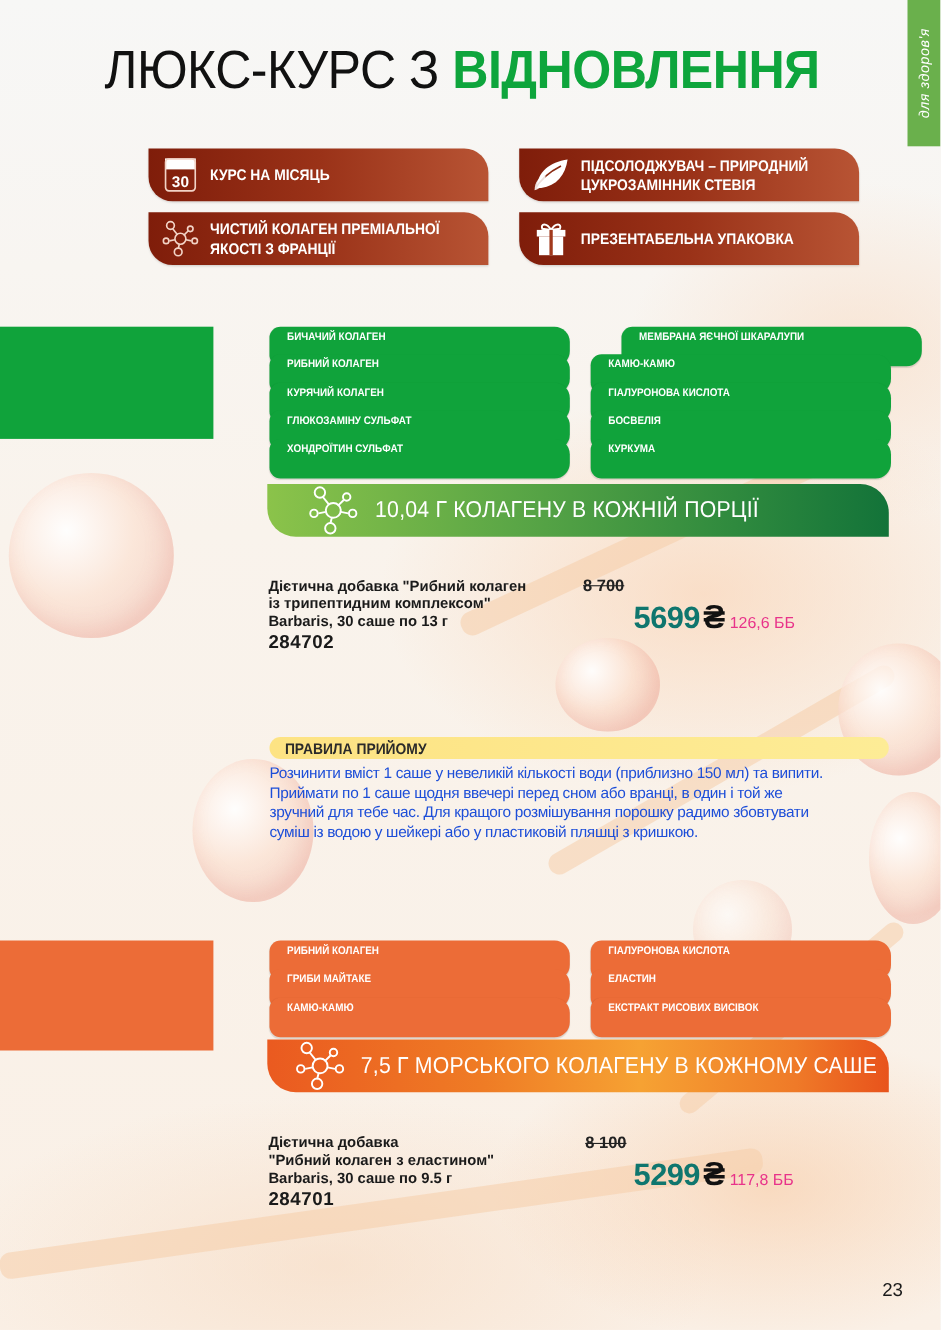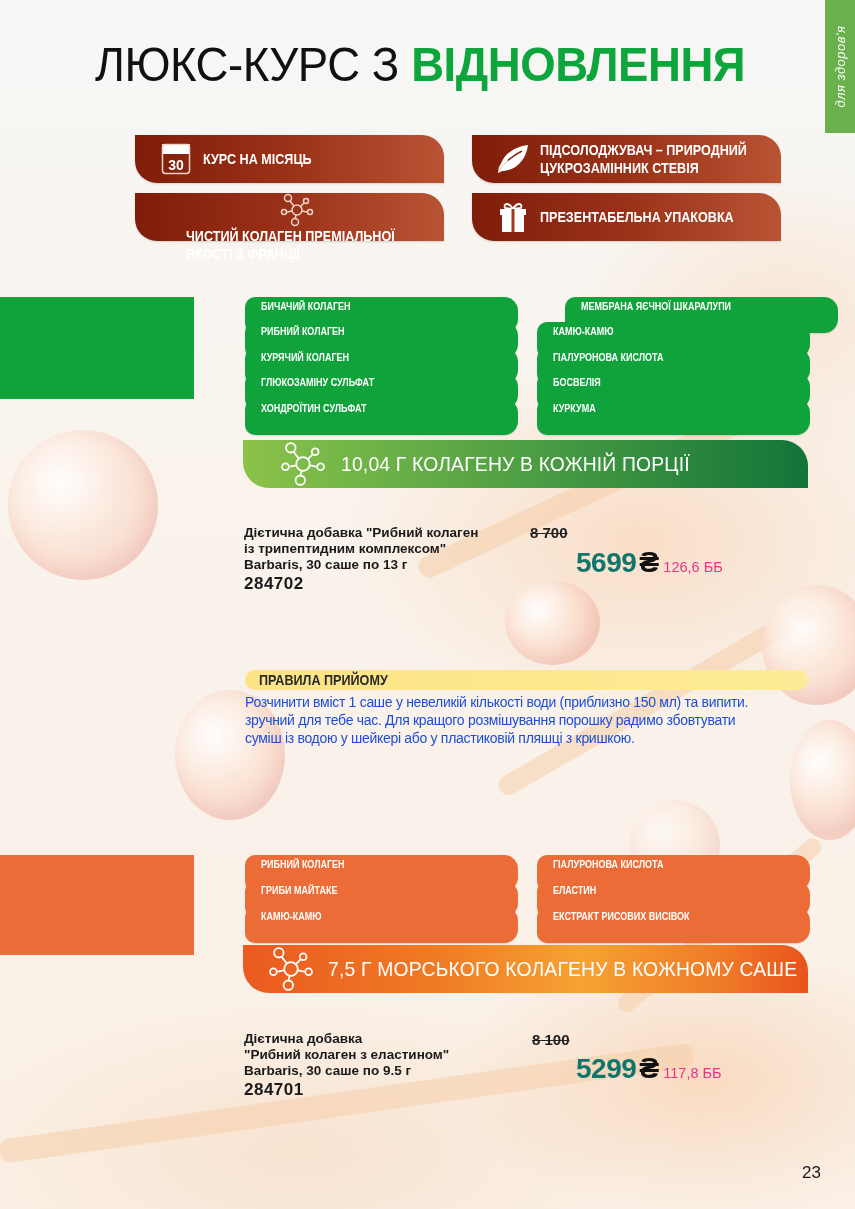--- a/index.html
+++ b/index.html
@@ -45,21 +45,21 @@
   }
   .side-tab span {
     color: #fff; font-style: italic; font-size: 13px; white-space: nowrap;
     transform: rotate(-90deg); letter-spacing: 0.5px;
   }
 
   .feat {
     position: absolute; height: 48px; z-index: 2;
     border-radius: 0 22px 0 22px;
     background: linear-gradient(90deg, #7f1d0a 0%, #9a3218 50%, #b85434 100%);
-    display: flex; align-items: center; padding-left: 24px; color: #fff;
+    display: flex; align-items: center; padding-left: 12px; color: #fff;
     box-shadow: 0 1px 2px rgba(0,0,0,0.15);
   }
   .feat .ico { width: 34px; height: 34px; flex: 0 0 34px; margin-right: 10px; display: flex; align-items: center; justify-content: center; }
   .feat .txt { font-size: 14px; line-height: 18px; font-weight: 700; text-transform: uppercase; transform: scaleX(0.9); transform-origin: left center; white-space: nowrap; }
 
   .block { position: absolute; left: 0; width: 194px; z-index: 2; }
 
   .pill {
     position: absolute; height: 36px; z-index: 2;
     border-radius: 10px 14px 14px 10px;
@@ -150,21 +150,21 @@
   <span class="ico">
     <svg width="34" height="32" viewBox="0 0 34 32">
       <path d="M4 28 C4 14 16 4 32 2 C30 16 22 26 8 28 Z" fill="#fff"></path>
       <path d="M2 30 C6 22 14 14 26 8" stroke="#8a2a12" stroke-width="1.5" fill="none"></path>
       <path d="M2 30 C2 22 6 18 12 16 C12 24 8 28 2 30 Z" fill="#fff" opacity="0.85"></path>
     </svg>
   </span>
   <span class="txt"><span>ПІДСОЛОДЖУВАЧ – ПРИРОДНИЙ</span><br><span>ЦУКРОЗАМІННИК СТЕВІЯ</span></span>
 </div>
 
-<div class="feat" style="left:135px;top:193px;width:309px;flex-direction:column;">
+<div class="feat" style="left:135px;top:193px;width:309px;">
   <span class="ico">
     <svg width="34" height="34" viewBox="0 0 34 34" fill="none" stroke="#f2d3c6" stroke-width="1.5">
       <circle cx="17" cy="17" r="5"></circle>
       <circle cx="8" cy="5" r="3.5"></circle>
         <circle cx="26" cy="8" r="2.5"></circle>
       <circle cx="4" cy="19" r="2.5"></circle>
         <circle cx="30" cy="19" r="2.5"></circle>
       <circle cx="15" cy="29" r="3.5"></circle>
       <path d="M10 8 L14 13 M24 10 L20 14 M7 19 L12 18 M22 18 L27 19 M16 22 L15 26"></path>
     </svg>
@@ -223,20 +223,21 @@
 <div class="old-price" style="left:530px;top:524px;">8 700</div>
 <div class="price-row" style="left:528px;top:545px;">
   <span class="price">5699</span>
   <span class="cur">₴</span>
   <span class="bb">126,6 ББ</span>
 </div>
 
 <div class="rules-head"><span>ПРАВИЛА ПРИЙОМУ</span></div>
 <div class="rules-body">
   <div>Розчинити вміст 1 саше у невеликій кількості води (приблизно 150 мл) та випити.</div>
+  <div>Приймати по 1 саше щодня ввечері перед сном або вранці, в один і той же</div>
   <div>зручний для тебе час. Для кращого розмішування порошку радимо збовтувати</div>
   <div>суміш із водою у шейкері  або у пластиковій пляшці з кришкою.</div>
 </div>
 
 <div class="block" style="top:855px;height:100px;background:#ec6c37;"></div>
 
 <div class="pill orange" style="left:245px;top:855px;width:273px;"><span>РИБНИЙ КОЛАГЕН</span></div>
 <div class="pill orange" style="left:245px;top:881px;width:273px;"><span>ГРИБИ МАЙТАКЕ</span></div>
 <div class="pill orange" style="left:245px;top:907px;width:273px;"><span>КАМЮ-КАМЮ</span></div>
 

